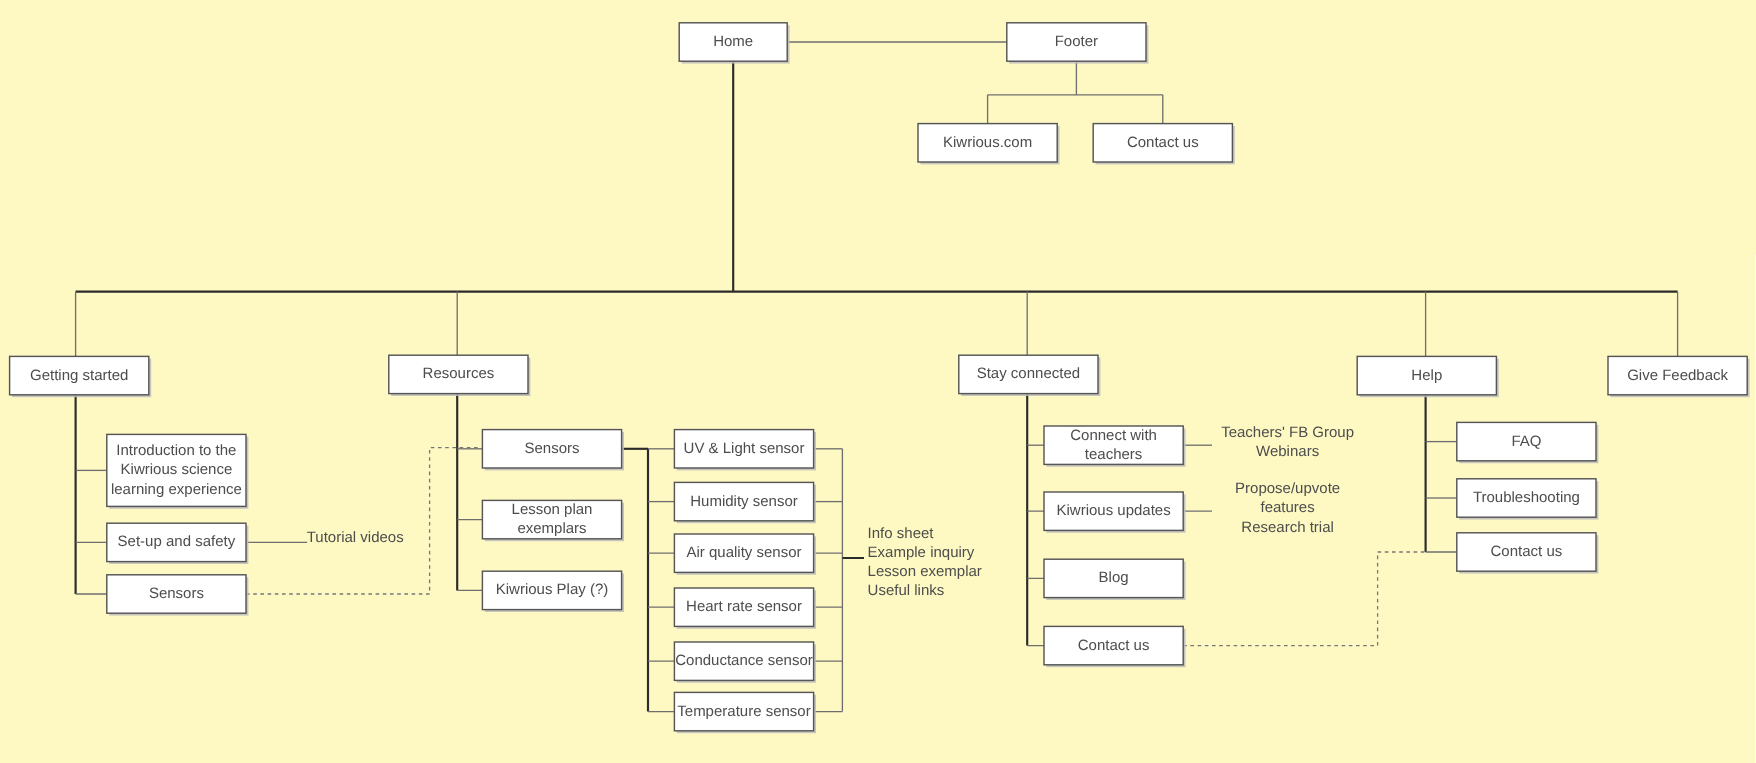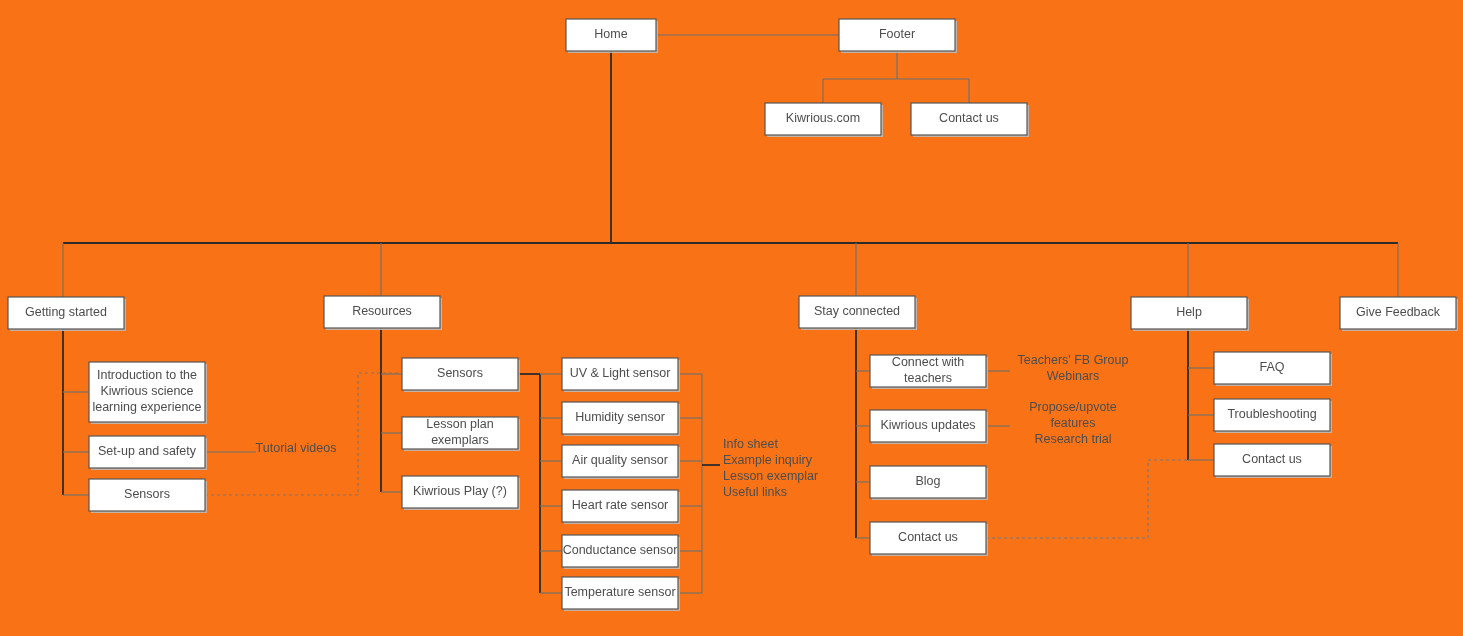--- a/index.html
+++ b/index.html
@@ -11,21 +11,21 @@
   body {
     width: 1463px;
     height: 636px;
     font-family: "Liberation Sans", sans-serif;
     overflow: hidden;
   }
   #diagram-root {
     position: relative;
     width: 1463px;
     height: 636px;
-    background: #f97316;
+    background: #fef9c3;
   }
   svg.diagram-canvas {
     position: absolute;
     top: 0;
     left: 0;
     width: 1463px;
     height: 636px;
     display: block;
   }
   .node-box {

